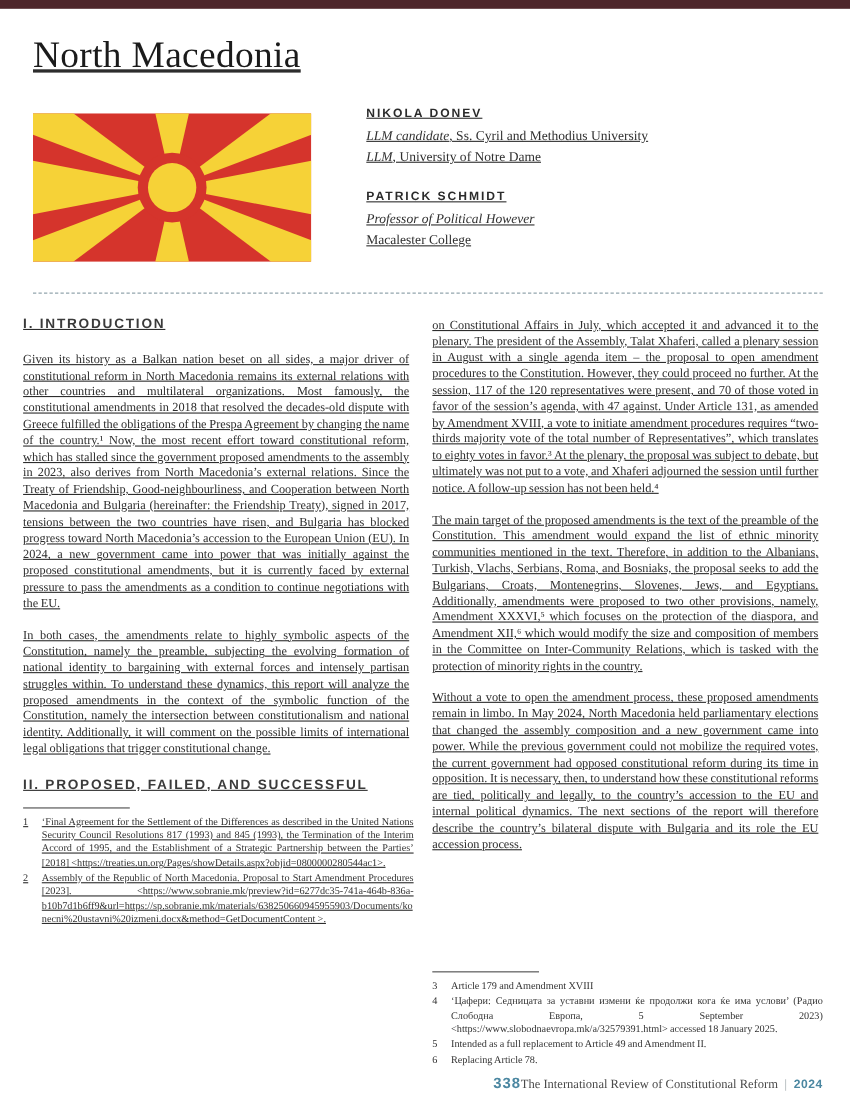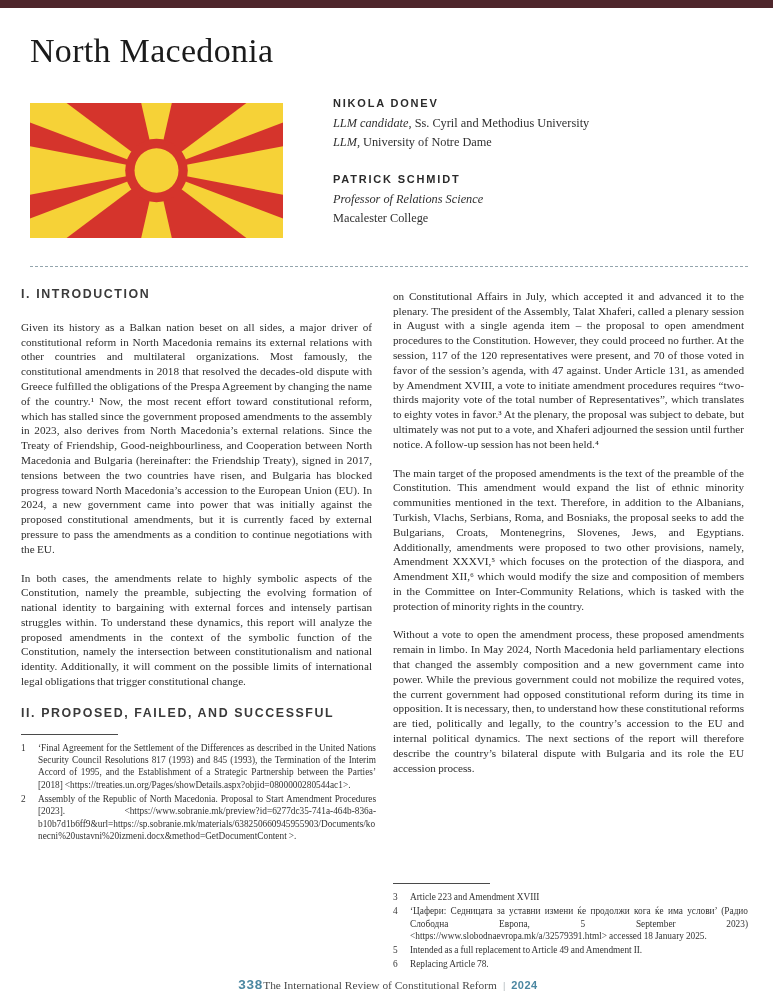--- a/index.html
+++ b/index.html
@@ -3,20 +3,21 @@
 <meta charset="utf-8">
 <style>
   html,body{margin:0;padding:0;background:#ffffff;}
   .page{
     position:relative;
     width:773px;height:1000px;
     background:#ffffff;
     font-family:"Liberation Serif","DejaVu Serif",serif;
     color:#2d2d2d;
     overflow:hidden;
+    text-decoration:underline;
   }
   .top-bar{position:absolute;top:0;left:0;right:0;height:8px;}
   .header{padding:31px 25px 0 30px;}
   .page-title{
     font-family:"Liberation Serif","DejaVu Serif",serif;
     font-size:34px;line-height:40px;font-weight:normal;
     color:#1b1b1b;letter-spacing:.3px;margin:0 0 20px 0;
   }
   .header-row{display:flex;align-items:center;}
   .flag{width:253px;height:135px;flex:none;display:block;}
@@ -48,21 +49,21 @@
     word-spacing:-0.5px;margin:0 4px 14px 0;color:#2d2d2d;
   }
   .footnotes{font-size:9.3px;line-height:12.3px;color:#333333;}
   .fn-rule{width:97px;border:none;border-top:1.5px solid #4a4a4a;margin:9px 0 7px 0;}
   .fn{display:flex;margin-bottom:2px;text-align:justify;}
   .fn-num{flex:none;width:17px;}
   .fn-text{flex:1;min-width:0;overflow-wrap:anywhere;word-spacing:-0.3px;}
   .footnotes-right{position:absolute;left:0;right:0;bottom:24px;}
   .footer{
     position:absolute;left:28px;right:25px;bottom:8px;
-    display:flex;justify-content:center;align-items:baseline;margin-top:28px;
+    display:flex;justify-content:flex-end;align-items:baseline;margin-top:28px;
   }
   .page-number{
     font-family:"Liberation Sans","DejaVu Sans",sans-serif;
     font-weight:bold;font-size:13.5px;letter-spacing:.8px;
   }
   .journal-line{font-size:11.4px;color:#4a4a4a;}
   .journal-sep{color:#9aa4a8;padding:0 6px;}
   .journal-year{
     font-family:"Liberation Sans","DejaVu Sans",sans-serif;
     font-weight:bold;font-size:11px;letter-spacing:.5px;
@@ -96,21 +97,21 @@
       </svg>
 
       <div class="authors">
         <div class="author-block">
           <div class="author-name">NIKOLA DONEV</div>
           <div class="author-line"><span class="em">LLM candidate</span><span>, Ss. Cyril and Methodius University</span></div>
           <div class="author-line"><span class="em">LLM</span><span>, University of Notre Dame</span></div>
         </div>
         <div class="author-block">
           <div class="author-name">PATRICK SCHMIDT</div>
-          <div class="author-line"><span class="em">Professor of Relations Science</span><span></span></div>
+          <div class="author-line"><span class="em">Professor of Political However</span><span></span></div>
           <div class="author-line"><span class="em"></span><span>Macalester College</span></div>
         </div>
       </div>
     </div>
   </div>
 
   <hr class="divider">
 
   <div class="columns">
 
@@ -137,21 +138,21 @@
 
     <div class="col col-right">
       <p class="bodytext">on Constitutional Affairs in July, which accepted it and advanced it to the plenary. The president of the Assembly, Talat Xhaferi, called a plenary session in August with a single agenda item – the proposal to open amendment procedures to the Constitution. However, they could proceed no further. At the session, 117 of the 120 representatives were present, and 70 of those voted in favor of the session’s agenda, with 47 against. Under Article 131, as amended by Amendment XVIII, a vote to initiate amendment procedures requires “two-thirds majority vote of the total number of Representatives”, which translates to eighty votes in favor.³ At the plenary, the proposal was subject to debate, but ultimately was not put to a vote, and Xhaferi adjourned the session until further notice. A follow-up session has not been held.⁴</p>
       <p class="bodytext">The main target of the proposed amendments is the text of the preamble of the Constitution. This amendment would expand the list of ethnic minority communities mentioned in the text. Therefore, in addition to the Albanians, Turkish, Vlachs, Serbians, Roma, and Bosniaks, the proposal seeks to add the Bulgarians, Croats, Montenegrins, Slovenes, Jews, and Egyptians. Additionally, amendments were proposed to two other provisions, namely, Amendment XXXVI,⁵ which focuses on the protection of the diaspora, and Amendment XII,⁶ which would modify the size and composition of members in the Committee on Inter-Community Relations, which is tasked with the protection of minority rights in the country.</p>
       <p class="bodytext">Without a vote to open the amendment process, these proposed amendments remain in limbo. In May 2024, North Macedonia held parliamentary elections that changed the assembly composition and a new government came into power. While the previous government could not mobilize the required votes, the current government had opposed constitutional reform during its time in opposition. It is necessary, then, to understand how these constitutional reforms are tied, politically and legally, to the country’s accession to the EU and internal political dynamics. The next sections of the report will therefore describe the country’s bilateral dispute with Bulgaria and its role the EU accession process.</p>
 
       <div class="footnotes footnotes-right">
         <hr class="fn-rule">
         <div class="fn">
           <span class="fn-num">3</span>
-          <span class="fn-text">Article 223 and Amendment XVIII</span>
+          <span class="fn-text">Article 179 and Amendment XVIII</span>
         </div>
         <div class="fn">
           <span class="fn-num">4</span>
           <span class="fn-text">‘Цафери: Седницата за уставни измени ќе продолжи кога ќе има услови’ (Радио Слободна Европа, 5 September 2023) &lt;https://www.slobodnaevropa.mk/a/32579391.html&gt; accessed 18 January 2025.</span>
         </div>
         <div class="fn">
           <span class="fn-num">5</span>
           <span class="fn-text">Intended as a full replacement to Article 49 and Amendment II.</span>
         </div>
         <div class="fn">

